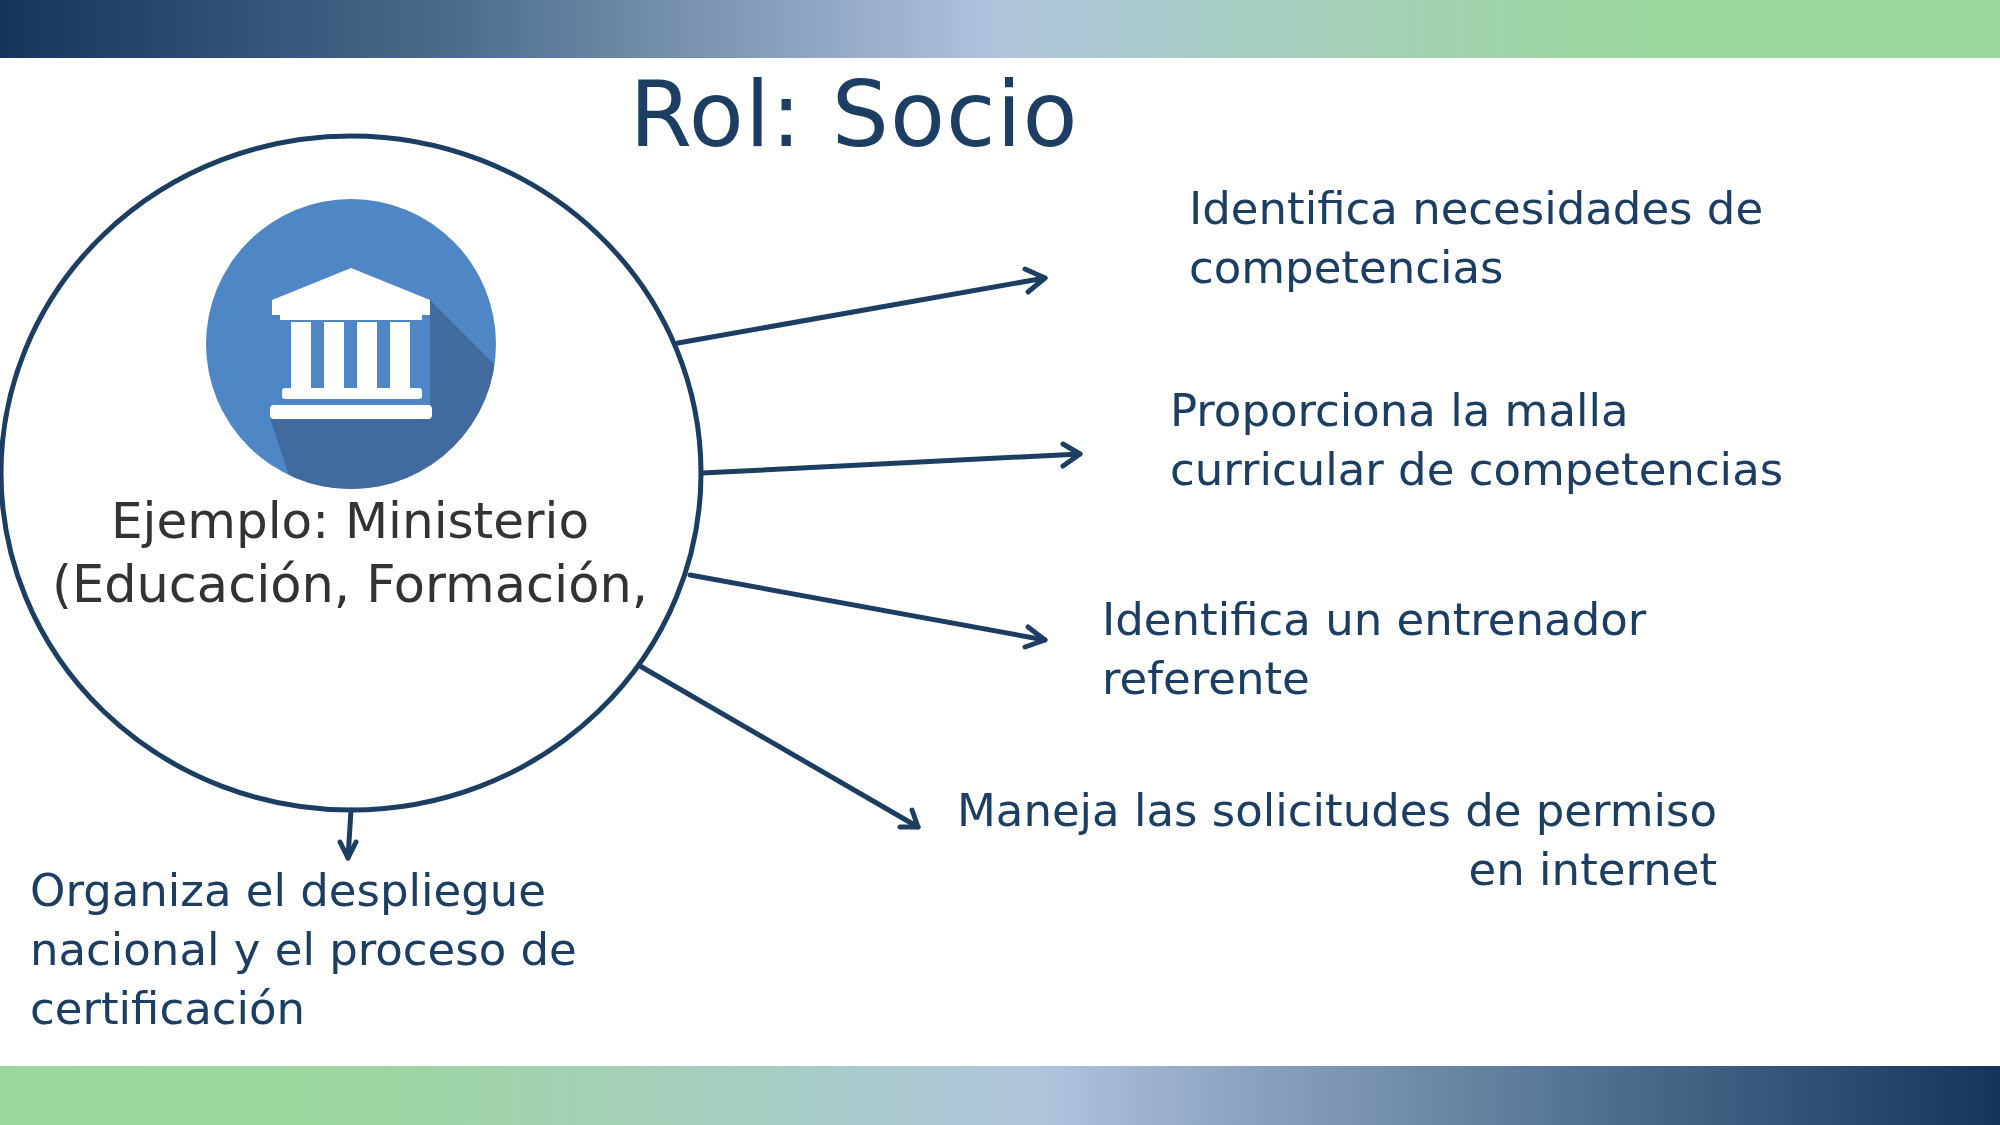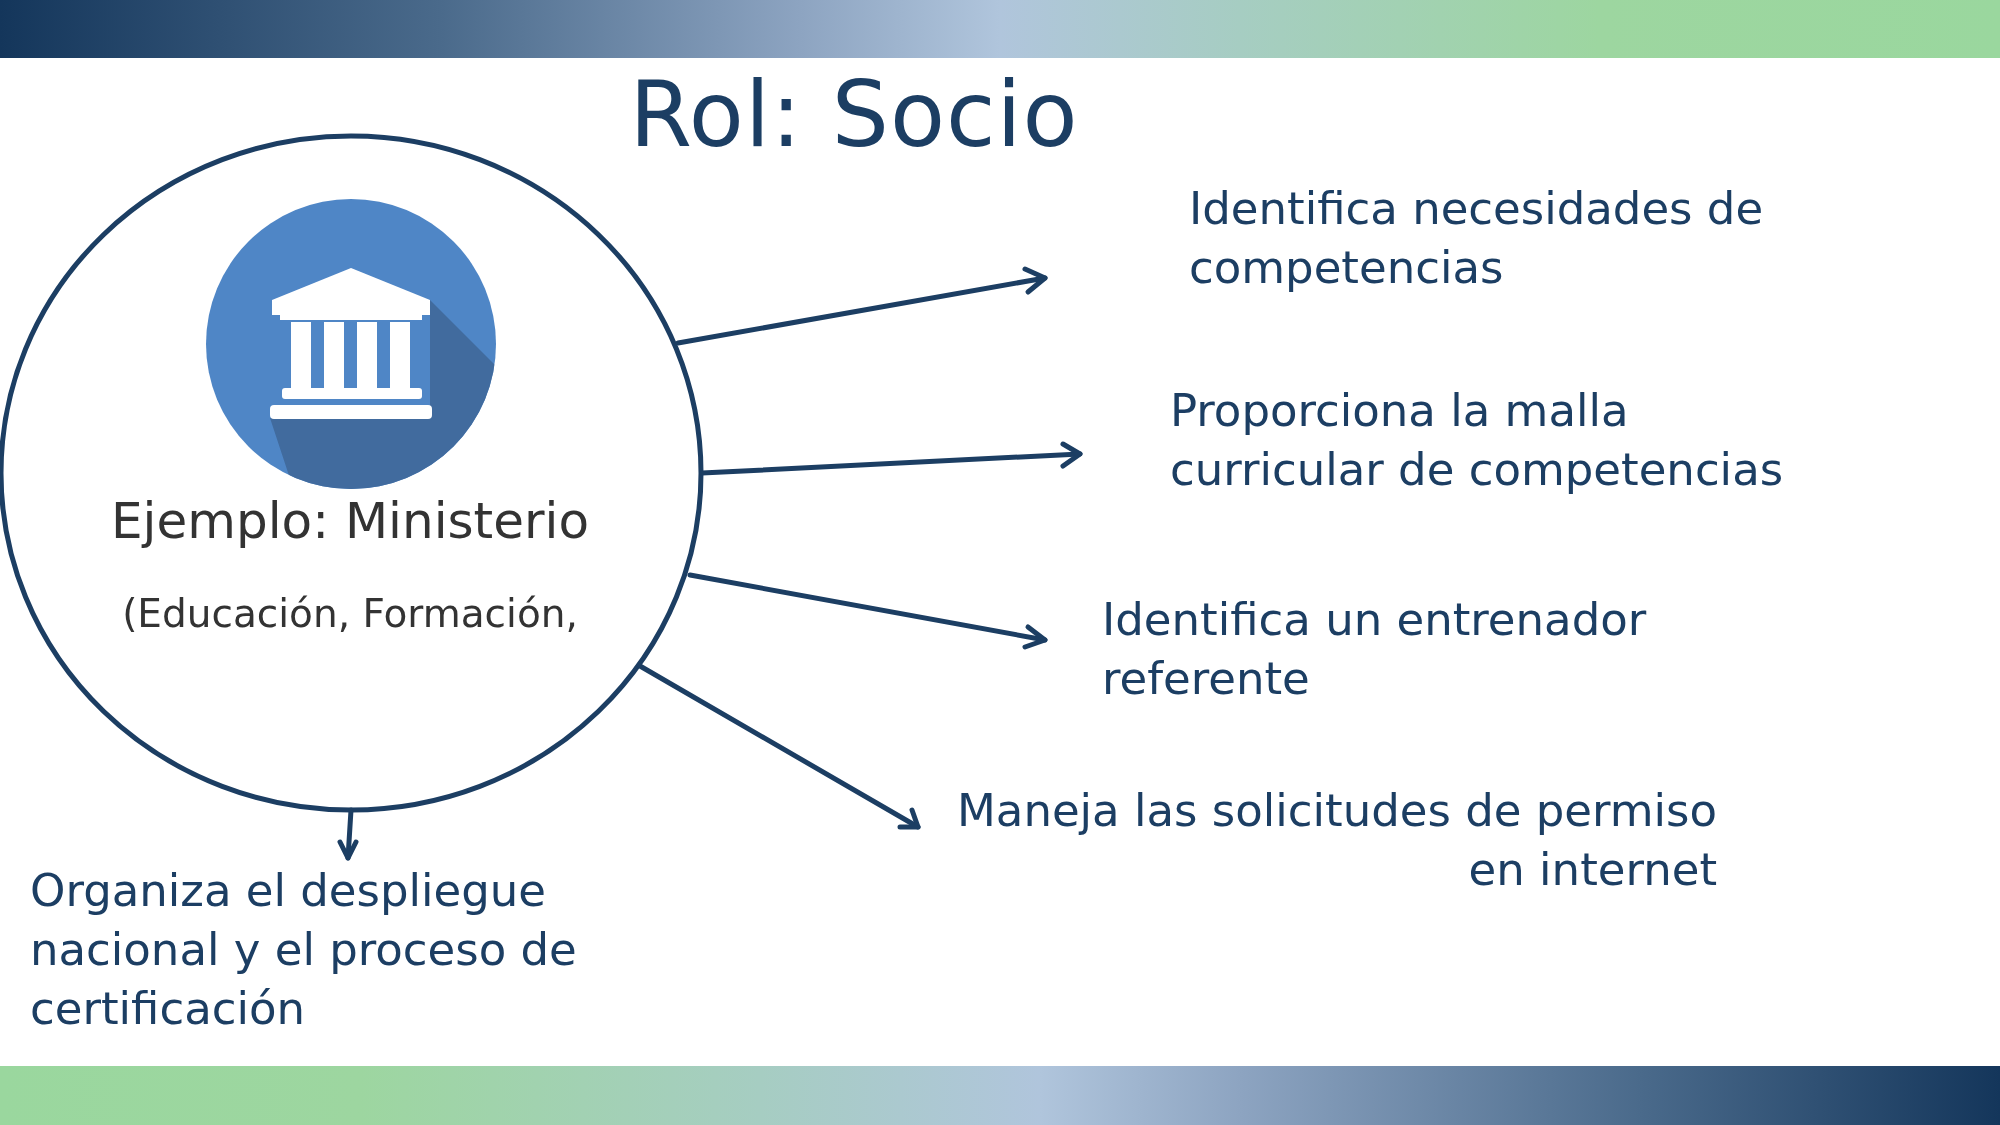--- a/index.html
+++ b/index.html
@@ -18,21 +18,21 @@
     }
     .title {
       position: absolute; left: 0; top: 62px; width: 1708px; text-align: center;
       font-size: 90px; color: #1c3e63; font-weight: normal; letter-spacing: 1px;
     }
     svg.diagram { position: absolute; left: 0; top: 0; }
     .center-label {
       position: absolute; left: 40px; width: 620px; text-align: center; color: #333333;
     }
     .center-main { top: 492px; font-size: 50px; text-align: center; }
-    .center-sub { top: 587px; font-size: 39px; line-height: 53px; }
+    .center-sub { top: 558px; font-size: 51px; line-height: 53px; }
     .role {
       position: absolute; color: #1c3e63; font-size: 45px; line-height: 59px;
     }
     .role-1 { left: 1145px; top: 179px; margin-left: 44px; }
     .role-2 { left: 1170px; top: 381px; }
     .role-3 { left: 1102px; top: 590px; }
     .role-4 { left: 957px; top: 781px; text-align: right; }
     .role-5 { left: 30px; top: 861px; width: 630px; text-align: left; }
   </style>
 </head>

